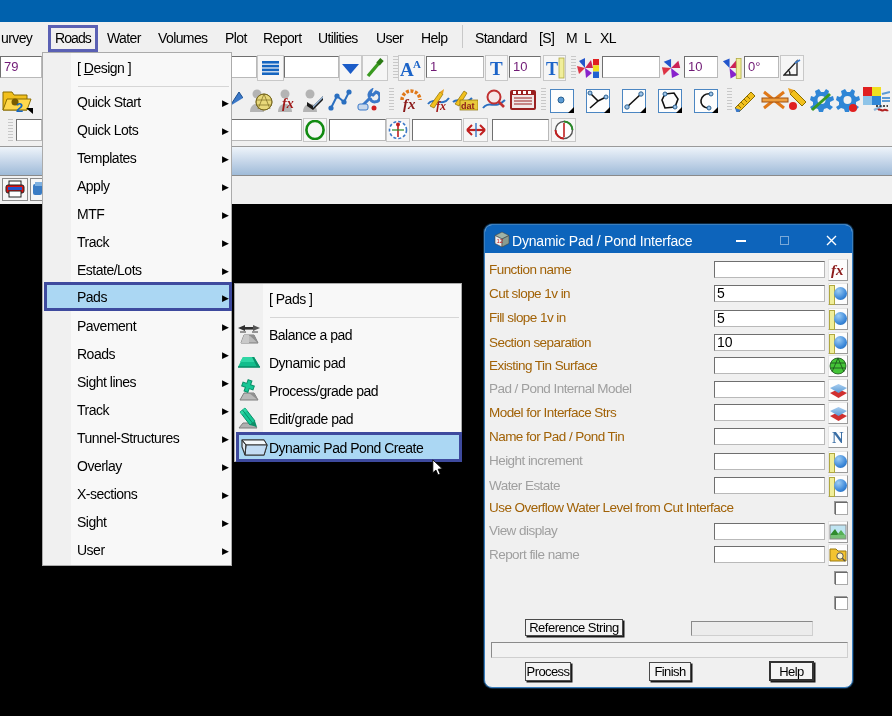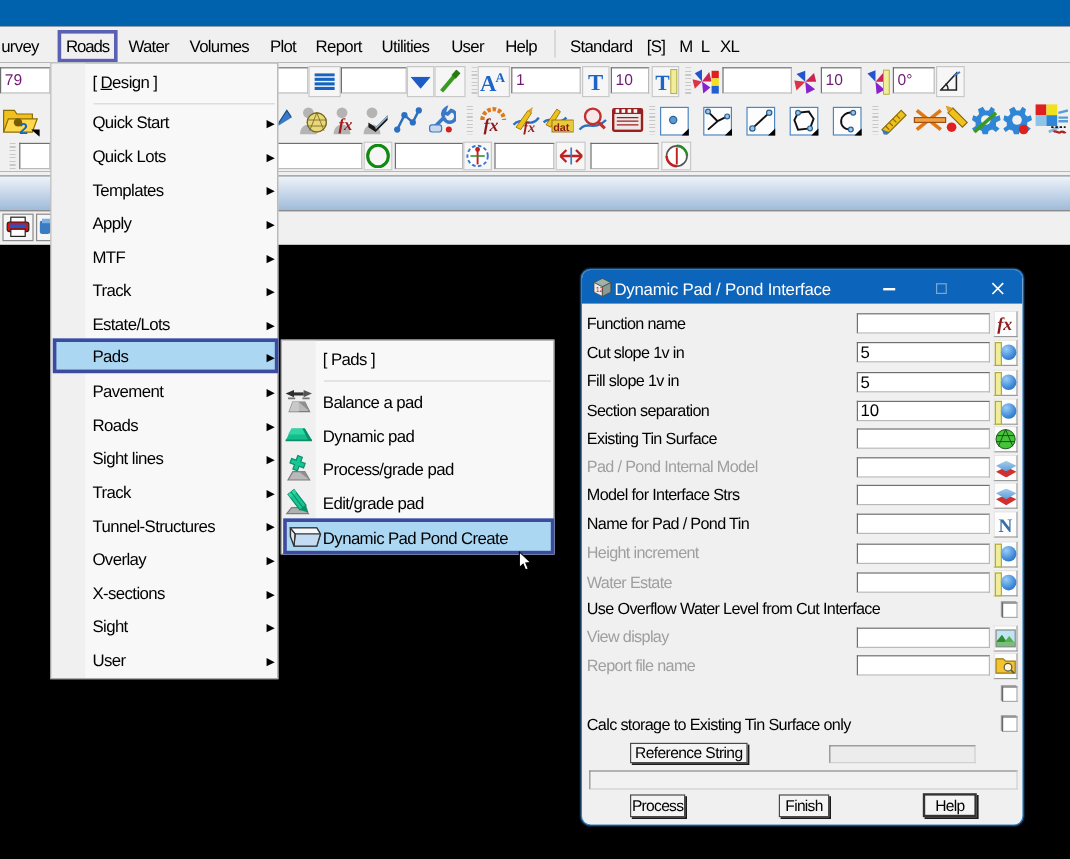--- a/index.html
+++ b/index.html
@@ -17,21 +17,21 @@
 
 .menu{position:absolute;background:#f8f8f8;border:1px solid #ababab}
 .menu .icol{position:absolute;left:0;top:0;bottom:0;width:28px;background:#f0f0f0}
 .mi{position:absolute;font-size:14px;letter-spacing:-0.5px;color:#000;white-space:nowrap}
 .arr{position:absolute;font-size:9px;color:#000}
 .msep{position:absolute;height:1px;background:#d6d6d6}
 .hl{position:absolute;background:#abd7f3;border:3px solid #3e4a9e}
 
 .dlg{left:484px;top:224px;width:369px;height:464px;background:#f0f0f0;border:1.5px solid #3a7ebd;border-radius:8px;overflow:hidden;box-shadow:0 0 0 1px #0b2740}
 .dlgtitle{position:absolute;left:0;top:0;width:100%;height:28px;background:#0d64bb;color:#fff;font-size:14px;letter-spacing:-0.2px}
-.dlbl{position:absolute;left:4px;font-size:13.5px;letter-spacing:-0.55px;color:#000000;white-space:nowrap}
+.dlbl{position:absolute;left:4px;font-size:13.5px;letter-spacing:-0.55px;color:#a16207;white-space:nowrap}
 .dis{color:#9f9f9f}
 .dfld{position:absolute;left:229px;width:111px;height:17px;background:#fff;border:1px solid #6f6f6f;border-bottom-color:#b9b9b9;border-right-color:#b9b9b9;font-size:14px;line-height:15px;padding-left:2px}
 .dico{position:absolute;left:343px;width:20px;height:22px;background:#fdfdfd;border:1px solid #9a9a9a;border-top-color:#e4e4e4;border-left-color:#e4e4e4}
 .chk{position:absolute;left:350px;width:13px;height:13px;background:#fff;border:1px solid #6a6a6a;border-bottom-color:#aaa;border-right-color:#aaa;box-shadow:-1px -1px 0 #9a9a9a}
 .dlbl,.dfld,.dico,.chk{margin-top:-1px}
 .btn{position:absolute;background:#f4f4f4;border:1px solid #4a4a4a;box-shadow:1.5px 1.5px 0 #1a1a1a;font-size:14px;letter-spacing:-0.4px;text-align:center;color:#000}
 .sph::before{content:"";position:absolute;left:0px;top:1px;width:4px;height:18px;background:#f0ee9a;border:1px solid #b0a840}
 .sph::after{content:"";position:absolute;left:5px;top:2.5px;width:13px;height:13px;border-radius:50%;background:radial-gradient(circle at 35% 30%,#9ccdf5,#3a86d8 62%,#1b5ea8)}
 .lay::before{content:"";position:absolute;left:1px;top:9px;width:17px;height:9px;background:#d03030;clip-path:polygon(50% 0,100% 45%,50% 100%,0 45%)}
 .lay::after{content:"";position:absolute;left:1px;top:4px;width:17px;height:9px;background:linear-gradient(#a8cdf0,#5b9bd5);clip-path:polygon(50% 0,100% 45%,50% 100%,0 45%)}
@@ -423,21 +423,20 @@
   <div class="dlbl" style="top:111px">Section separation</div>
   <div class="dlbl" style="top:134px">Existing Tin Surface</div>
   <div class="dlbl dis" style="top:157px">Pad / Pond Internal Model</div>
   <div class="dlbl" style="top:181px">Model for Interface Strs</div>
   <div class="dlbl" style="top:205px">Name for Pad / Pond Tin</div>
   <div class="dlbl dis" style="top:229px">Height increment</div>
   <div class="dlbl dis" style="top:254px">Water Estate</div>
   <div class="dlbl" style="top:276px">Use Overflow Water Level from Cut Interface</div>
   <div class="dlbl dis" style="top:299px">View display</div>
   <div class="dlbl dis" style="top:323px">Report file name</div>
-  <div class="dlbl" style="top:372px">Calc storage to Existing Tin Surface only</div>
   <div class="dfld" style="top:37px"></div>
   <div class="dfld" style="top:61px">5</div>
   <div class="dfld" style="top:86px">5</div>
   <div class="dfld" style="top:110px">10</div>
   <div class="dfld" style="top:133px"></div>
   <div class="dfld" style="top:157px"></div>
   <div class="dfld" style="top:180px"></div>
   <div class="dfld" style="top:204px"></div>
   <div class="dfld" style="top:229px"></div>
   <div class="dfld" style="top:253px"></div>

